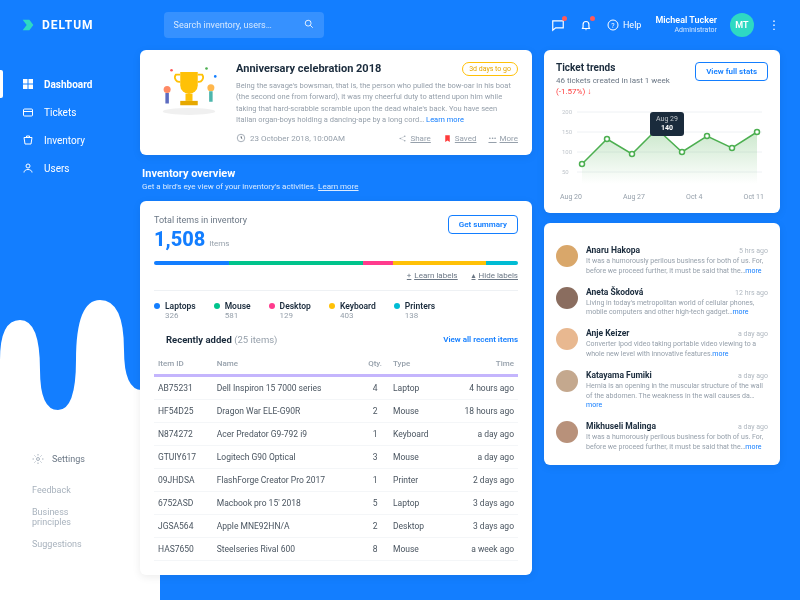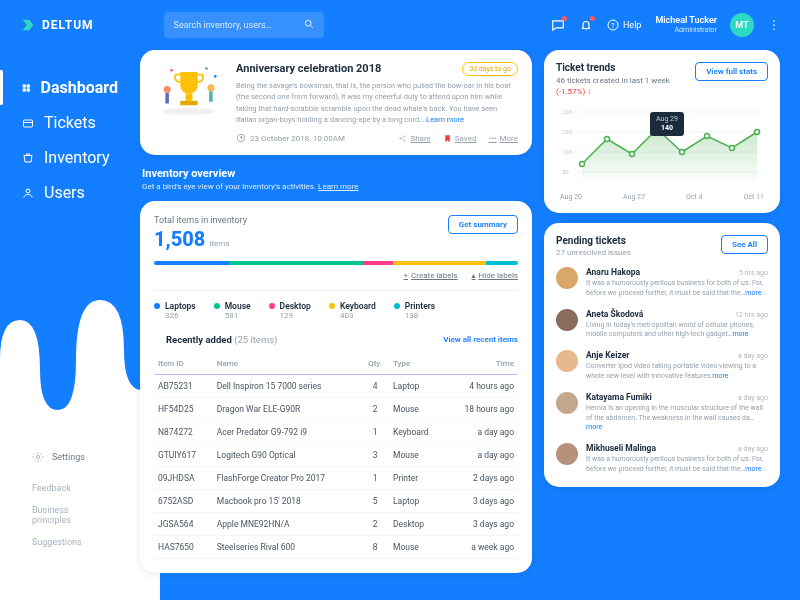--- a/index.html
+++ b/index.html
@@ -21,33 +21,33 @@
 .help { display: flex; align-items: center; gap: 4px; font-size: 9px; }
 .user { display: flex; align-items: center; gap: 13px; }
 .user-info { text-align: right; line-height: 1.2; }
 .user-name { font-size: 9px; font-weight: 600; }
 .user-role { font-size: 7px; opacity: 0.8; }
 .avatar { width: 24px; height: 24px; border-radius: 50%; background: #2ed9c3; color: #fff; display: flex; align-items: center; justify-content: center; font-size: 9px; font-weight: 600; }
 .menu-dots { color: #fff; font-size: 12px; cursor: pointer; }
 
 .layout { display: flex; position: relative; z-index: 2; }
 .sidebar { width: 140px; padding: 20px 0; color: #fff; position: relative; }
-.nav-item { display: flex; align-items: center; gap: 10px; padding: 8px 22px; font-size: 16px; cursor: pointer; position: relative; }
+.nav-item { display: flex; align-items: center; gap: 10px; padding: 8px 22px; font-size: 10px; cursor: pointer; position: relative; }
 .nav-item.active { font-weight: 700; }
 .nav-item.active::before { content: ''; position: absolute; left: 0; top: 0; bottom: 0; width: 3px; background: #fff; border-radius: 0 2px 2px 0; }
 .nav-icon { width: 12px; height: 12px; }
 .sidebar-bottom { position: absolute; bottom: 20px; left: 0; right: 0; padding: 0 32px; }
 .sidebar-bottom .nav-item { padding: 6px 0; color: #a8b2bd; font-size: 9px; }
 .sidebar-bottom .settings { color: #6b7785; display: flex; align-items: center; gap: 8px; margin-bottom: 8px; }
 
 .main { flex: 1; display: flex; gap: 12px; padding-right: 20px; }
 .col-left { flex: 1; display: flex; flex-direction: column; gap: 10px; }
 .col-right { width: 236px; display: flex; flex-direction: column; gap: 10px; }
 
-.card { background: #fff; border-radius: 15px; box-shadow: 0 2px 8px rgba(0,0,0,0.08); }
+.card { background: #fff; border-radius: 6px; box-shadow: 0 2px 8px rgba(0,0,0,0.08); }
 
 .anniversary { padding: 12px 14px; display: flex; gap: 12px; }
 .trophy { width: 70px; height: 55px; flex-shrink: 0; }
 .anniv-content { flex: 1; }
 .anniv-head { display: flex; justify-content: space-between; align-items: flex-start; }
 .anniv-title { font-size: 11px; font-weight: 700; color: #1a2b3c; }
 .badge-days { border: 1px solid #ffc107; color: #e6a800; font-size: 7px; padding: 2px 6px; border-radius: 10px; }
 .anniv-desc { font-size: 7.5px; color: #96a0ab; line-height: 1.5; margin-top: 4px; }
 .learn-more { color: #137eff; }
 .anniv-footer { display: flex; align-items: center; margin-top: 8px; font-size: 8px; color: #96a0ab; }
@@ -76,21 +76,21 @@
 .leg-dot { width: 6px; height: 6px; border-radius: 50%; margin-top: 2px; }
 .leg-label { font-size: 8.5px; color: #1a2b3c; font-weight: 600; }
 .leg-count { font-size: 8px; color: #96a0ab; }
 
 .recent { margin-top: 14px; }
 .recent-head { display: flex; justify-content: space-between; align-items: center; padding-left: 12px; }
 .recent-title { font-size: 9.5px; font-weight: 700; color: #1a2b3c; }
 .recent-count { color: #96a0ab; font-weight: 400; }
 .view-all { font-size: 8px; color: #137eff; font-weight: 600; cursor: pointer; }
 table { width: 100%; border-collapse: collapse; margin-top: 8px; }
-th { text-align: left; font-size: 8px; color: #96a0ab; font-weight: 500; padding: 6px 4px; border-bottom: 1px solid #c4b5fd; }
+th { text-align: left; font-size: 8px; color: #96a0ab; font-weight: 500; padding: 6px 4px; border-bottom: 3px solid #c4b5fd; }
 td { font-size: 8.5px; color: #4a5560; padding: 6px 4px; border-bottom: 1px solid #f4f6f8; }
 th:nth-child(3), td:nth-child(3) { text-align: center; }
 th:last-child, td:last-child { text-align: right; }
 
 .ticket-trends { padding: 12px; }
 .tt-head { display: flex; justify-content: space-between; align-items: flex-start; }
 .tt-title { font-size: 10px; font-weight: 700; color: #1a2b3c; }
 .tt-sub { font-size: 8px; color: #6b7785; margin-top: 3px; }
 .tt-change { font-size: 8px; color: #ff3b3b; margin-top: 2px; }
 .chart { margin-top: 8px; position: relative; height: 85px; }
@@ -290,21 +290,21 @@
           <button class="btn-outline">Get summary</button>
         </div>
         <div class="progress" id="progress">
             <span style="background: rgb(19, 126, 255); width: 20.6722%;"></span>
             <span style="background: rgb(0, 196, 140); width: 36.8421%;"></span>
             <span style="background: rgb(255, 59, 141); width: 8.18009%;"></span>
             <span style="background: rgb(255, 193, 7); width: 25.5549%;"></span>
             <span style="background: rgb(0, 188, 212); width: 8.75079%;"></span>
           </div>
         <div class="inv-links">
-          <span>+ <span>Create labels</span></span>
+          <span>+ <span>Learn labels</span></span>
           <span>▴ <span>Hide labels</span></span>
         </div>
         <div class="legend" id="legend">
             <div class="leg-item">
               <div class="leg-dot" style="background:#137eff"></div>
               <div>
                 <div class="leg-label">Laptops</div>
                 <div class="leg-count">326</div>
               </div>
             </div>
@@ -460,27 +460,20 @@
         </div>
         <div class="chart-x" id="chart-x">
             <span>Aug 20</span>
             <span>Aug 27</span>
             <span>Oct 4</span>
             <span>Oct 11</span>
           </div>
       </div>
 
       <div class="card pending">
-        <div class="pending-head">
-          <div>
-            <div class="pending-title">Pending tickets</div>
-            <div class="pending-sub">27 unresolved issues</div>
-          </div>
-          <button class="btn-outline">See All</button>
-        </div>
         <div id="tickets">
             <div class="ticket">
               <div class="ticket-avatar" style="background:#d9a76a"></div>
               <div class="ticket-body">
                 <div class="ticket-top">
                   <div class="ticket-name">Anaru Hakopa</div>
                   <div class="ticket-time">5 hrs ago</div>
                 </div>
                 <div class="ticket-desc">It was a humorously perilous business for both of us. For, before we proceed further, it must be said that the…<span class="ticket-more">more</span></div>
               </div>

